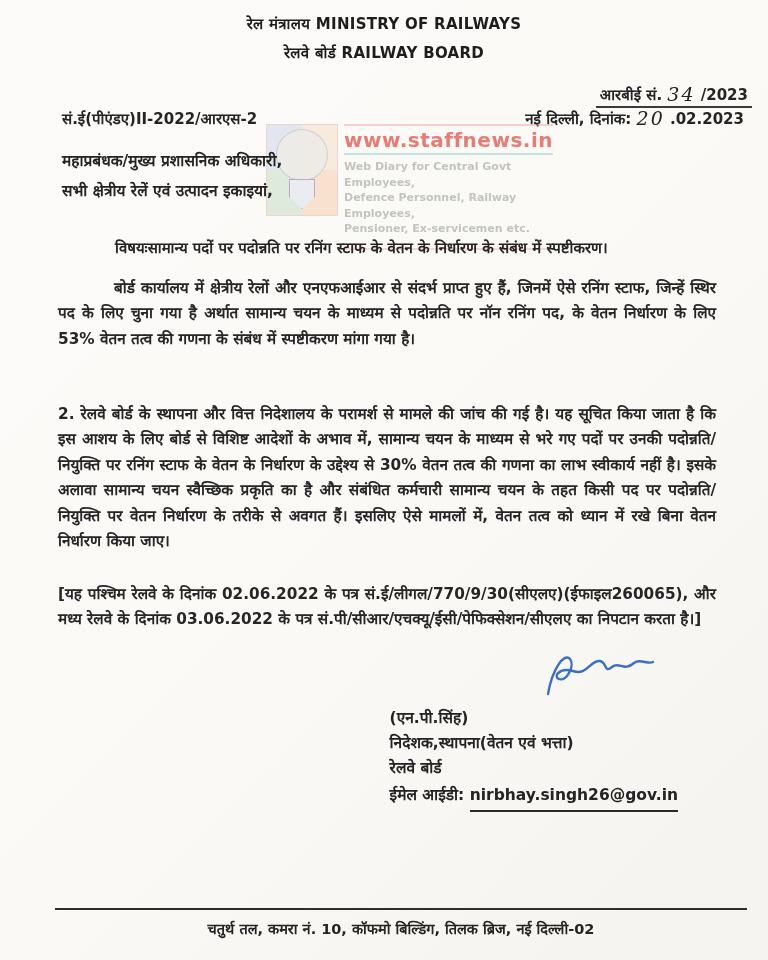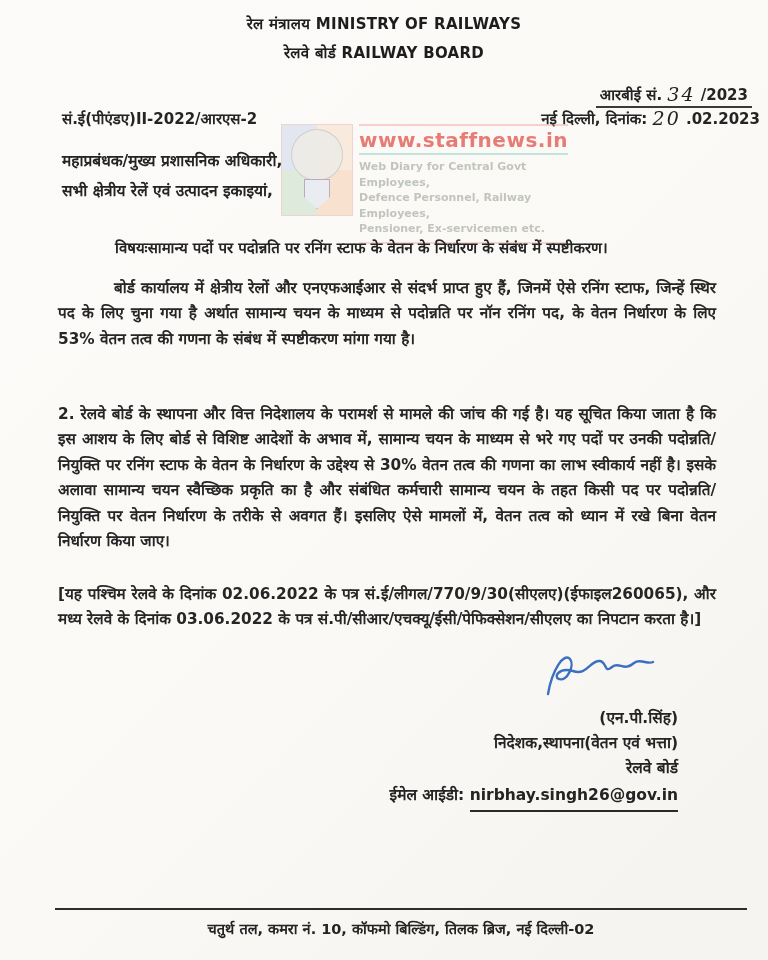--- a/index.html
+++ b/index.html
@@ -10,55 +10,55 @@
     font-family:"DejaVu Sans", sans-serif;
     color:#242424; overflow:hidden;
   }
   .header { position:absolute; top:10px; left:0; right:0; text-align:center;
             font-size:15px; font-weight:bold; line-height:28.5px; color:#1d1d1d; letter-spacing:.3px; }
   .rbe-line { position:absolute; top:82px; right:16px; font-size:15px; font-weight:bold; }
   .rbe-underline { display:inline-block; border-bottom:2px solid #3a3a3a; padding:0 4px 2px 4px;margin-left:20px; }
   .hand { font-family:"DejaVu Serif", serif; font-style:italic; font-weight:400;
           font-size:19px; letter-spacing:2px; position:relative; top:1px; color:#222; }
   .file-number { position:absolute; top:108px; left:62px; font-size:15px; font-weight:bold; }
-  .place-date { position:absolute; top:106px; right:8px; font-size:15px; font-weight:bold;text-align:right; }
+  .place-date { position:absolute; top:106px; right:24px; font-size:15px; font-weight:bold;text-align:right; }
   .addressee { position:absolute; top:146px; left:62px; font-size:15.5px; font-weight:bold; line-height:30px; }
 
-  .watermark { position:absolute; top:124px; left:266px; width:262px; display:flex; opacity:.85;margin-left:15px; }
+  .watermark { position:absolute; top:124px; left:266px; width:262px; display:flex; opacity:.85; }
   .wm-logo { position:relative; width:72px; height:92px; margin-right:6px; flex:none;
              border:1px solid rgba(200,120,110,.35); background:#fdfcfa; overflow:hidden; }
   .wm-q { position:absolute; width:50%; height:50%; }
   .wm-q.tl { left:0; top:0; background:rgba(140,160,215,.28); }
   .wm-q.tr { right:0; top:0; background:rgba(235,170,120,.25); }
   .wm-q.bl { left:0; bottom:0; background:rgba(140,190,140,.30); }
   .wm-q.br { right:0; bottom:0; background:rgba(240,150,90,.30); }
   .wm-circle { position:absolute; top:4px; left:50%; transform:translateX(-50%);
                width:52px; height:52px; border-radius:50%;
                background:rgba(235,233,228,.95); border:1px solid rgba(150,150,150,.4); }
   .wm-shield { position:absolute; bottom:6px; left:50%; transform:translateX(-50%);
                width:26px; height:30px; background:rgba(230,235,245,.9);
                border:1px solid rgba(120,60,120,.45);
                clip-path:polygon(0 0,100% 0,100% 60%,50% 100%,0 60%); }
   .wm-text { flex:1; }
   .wm-site { font-size:20px; font-weight:bold; color:#e4675f; letter-spacing:.5px;
              border-top:2px solid rgba(240,160,150,.55); padding:2px 0 1px 0;
              border-bottom:2px solid rgba(120,200,180,.5); font-family:"DejaVu Sans", sans-serif; }
   .wm-tag { font-size:11px; line-height:15.5px; color:#b7bcb2; font-weight:bold; padding-top:4px;
-            border-bottom:2px solid rgba(240,160,150,.45); padding-bottom:5px; }
+            border-bottom:2px solid rgba(240,160,150,.45); padding-bottom:11px; }
 
   .subject { position:absolute; top:237px; left:115px; right:30px;
              font-size:15px; font-weight:bold; white-space:nowrap; }
   .para { position:absolute; left:58px; width:658px; font-size:15.3px; font-weight:bold;
           line-height:25.4px; text-align:justify; color:#262626; }
   .p1 { top:276px; text-indent:56px; }
   .p2 { top:372px;margin-top:30px; }
   .p3 { top:536px; text-align:left; }
   .note { top:582px; }
 
-  .sig-block { position:absolute; top:648px; right:90px; text-align:right;
+  .sig-block { position:absolute; top:648px; right:90px; text-align:left;
                font-size:15.5px; font-weight:bold; line-height:25px; }
   .sig-svg { display:block; margin:0 18px 6px auto; }
   .email-line { margin-top:2px; }
   .email { border-bottom:2px solid #2a2a2a; padding-bottom:6px; }
 
   .footer { position:absolute; top:908px; left:55px; width:692px;
             border-top:2.5px solid #2e2e2e; text-align:center; padding-top:8px;
             font-size:14.5px; font-weight:bold; }
 </style>
 </head>

